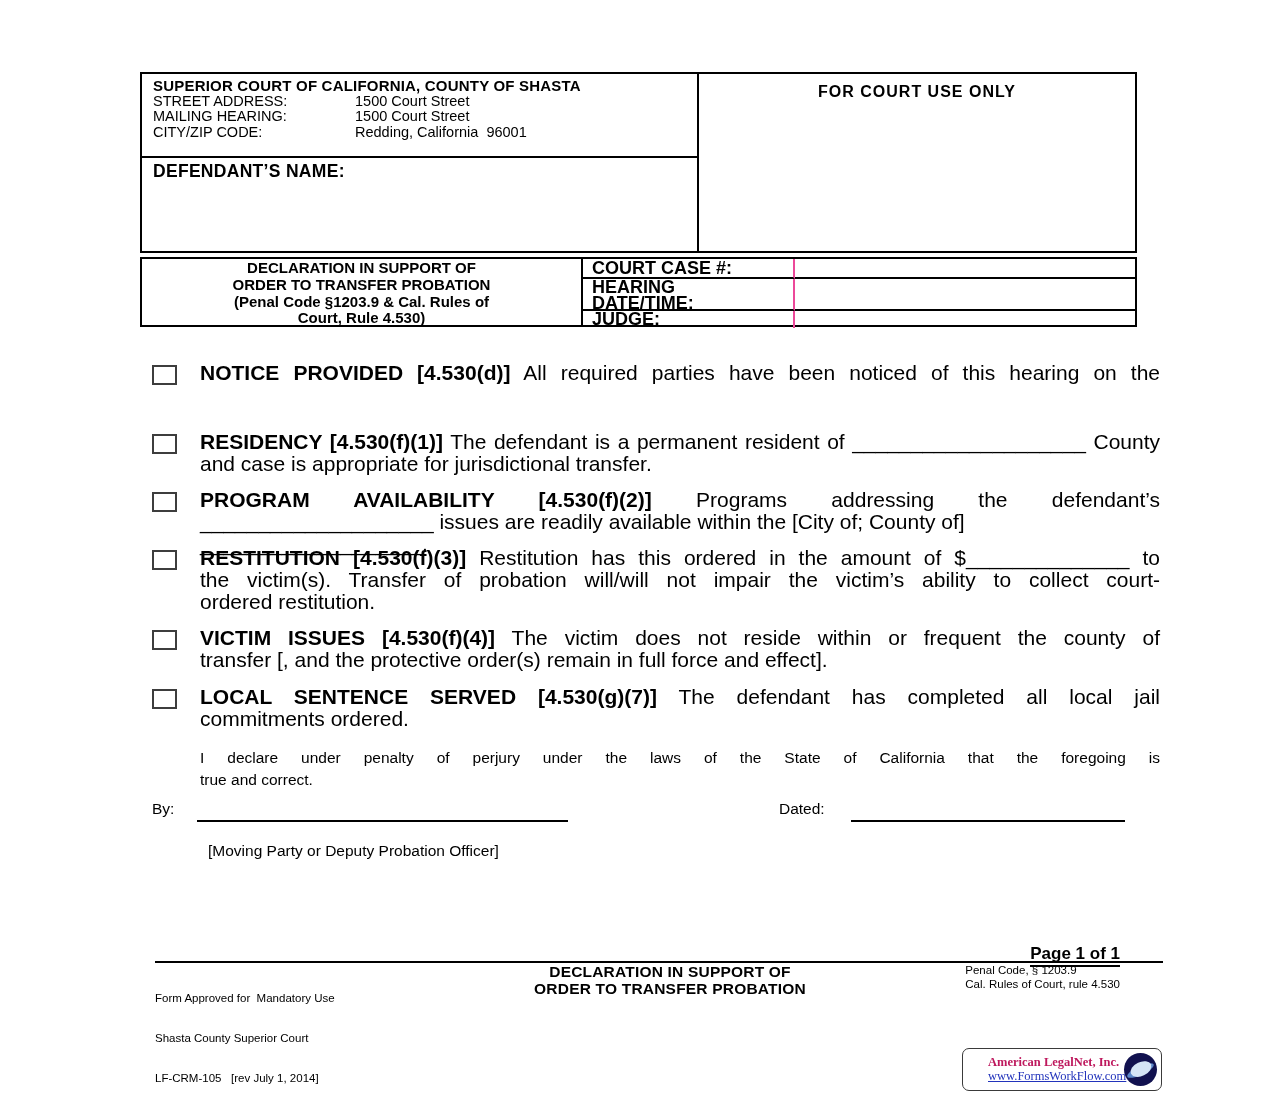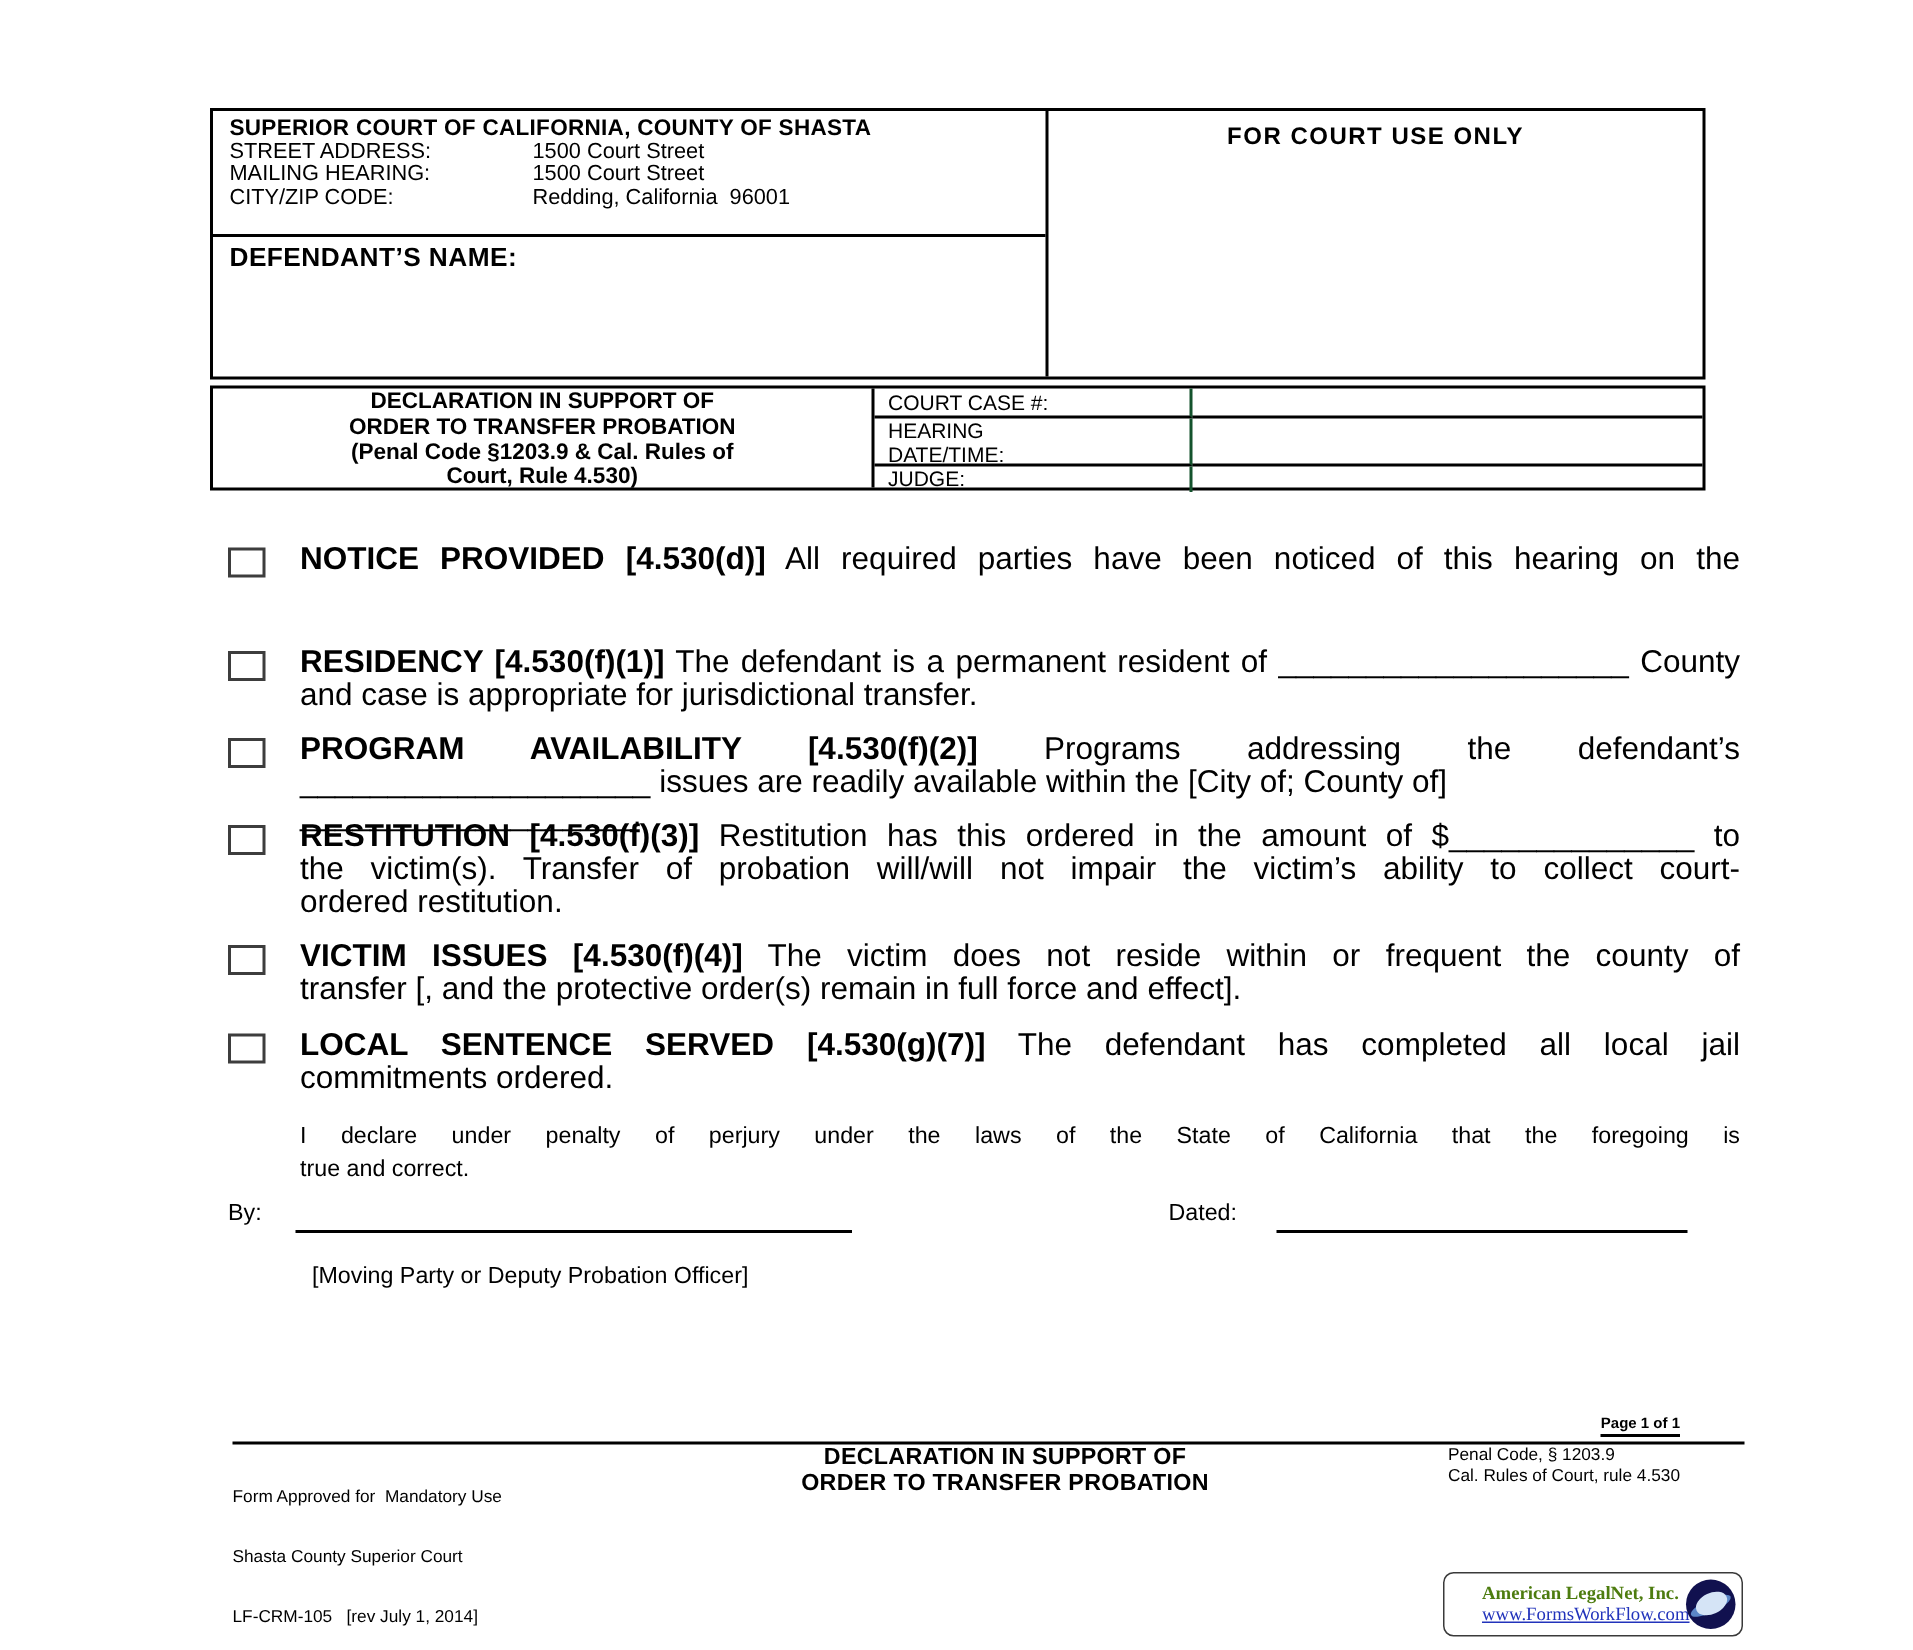--- a/index.html
+++ b/index.html
@@ -31,21 +31,21 @@
 
   .t2 {
     position:absolute; left:140px; top:257px; width:997px; height:70px;
     border:2px solid #000; box-sizing:border-box;
     display:flex;
   }
   .t2-title { width:441px; border-right:2px solid #000; box-sizing:border-box;
     text-align:center; font-weight:bold; font-size:15px; line-height:16.8px; padding-top:1px; }
   .t2-right { flex:1; display:grid; grid-template-columns:212px 1fr; grid-template-rows:20px 32px 1fr; }
   .t2-right > div { box-sizing:border-box; }
-  .lab { border-right:2px solid #14532d; padding-left:9px; font-weight:normal; font-size:14px; }
+  .lab { border-right:2px solid #ec4899; padding-left:9px; font-weight:bold; font-size:18px; }
   .rb { border-bottom:2px solid #000; }
   .lab.r1 { line-height:19px; }
   .lab.r2 { line-height:16px; }
   .lab.r3 { line-height:17px; }
 
   
   .item { position:absolute; left:152px; width:1008px; }
   .cb { position:absolute; left:0; top:3px; width:21px; height:16px;
     border:2px solid #3d3d3d; background:#fff; }
   .itext { margin-left:48px; width:960px; font-size:21px; line-height:22px; }
@@ -55,34 +55,34 @@
 
   .para { position:absolute; left:200px; width:960px; font-size:15.5px; line-height:22px; }
 
   
   .sig-label { position:absolute; font-size:15.5px; }
   .sig-line { position:absolute; height:20px; border-bottom:2px solid #000; }
   .sig-note { position:absolute; left:208px; top:842px; font-size:15.5px; }
 
   
   .page-info { position:absolute; right:155px; top:944px; font-weight:bold;
-    font-size:10px; border-bottom:2px solid #000; padding-bottom:1px; }
+    font-size:17px; border-bottom:2px solid #000; padding-bottom:1px; }
   .foot-rule { position:absolute; left:155px; top:961px; width:1008px; height:2px; background:#000; }
   .foot-left { position:absolute; left:155px; top:965px; font-size:11.5px; line-height:13.4px; white-space:pre; }
   .foot-center { position:absolute; left:360px; top:963px; width:620px; text-align:center;
     font-weight:bold; font-size:15.5px; line-height:17px; letter-spacing:.2px; }
   .foot-right { position:absolute; right:155px; top:964px; text-align:left;
     font-size:11.5px; line-height:13.8px; }
 
   
   .badge { position:absolute; left:962px; top:1048px; width:200px; height:43px;
     border:1.5px solid #3a3a3a; border-radius:7px; background:#fff;
     box-sizing:border-box; display:flex; align-items:center; }
   .badge-text { margin-left:25px; font-family:"Liberation Serif", serif; }
-  .badge-company { font-weight:bold; font-size:12.5px; line-height:14px; color:#4d7c0f; }
+  .badge-company { font-weight:bold; font-size:12.5px; line-height:14px; color:#be185d; }
   .badge-url { font-size:12.5px; line-height:15px; color:#2233bb; text-decoration:underline; }
   .globe { position:absolute; right:4px; top:4px; width:33px; height:33px;
     border-radius:50%; background:#11114f; overflow:hidden; }
   .globe::before { content:""; position:absolute; left:2px; top:13px; width:29px; height:9px;
     background:#5b86c8; border-radius:50%; transform:rotate(-25deg); }
   .globe::after { content:""; position:absolute; left:6px; top:9px; width:22px; height:14px;
     background:#d5e4f6; border-radius:50%; transform:rotate(-25deg); }
 </style>
 </head>
 <body>

